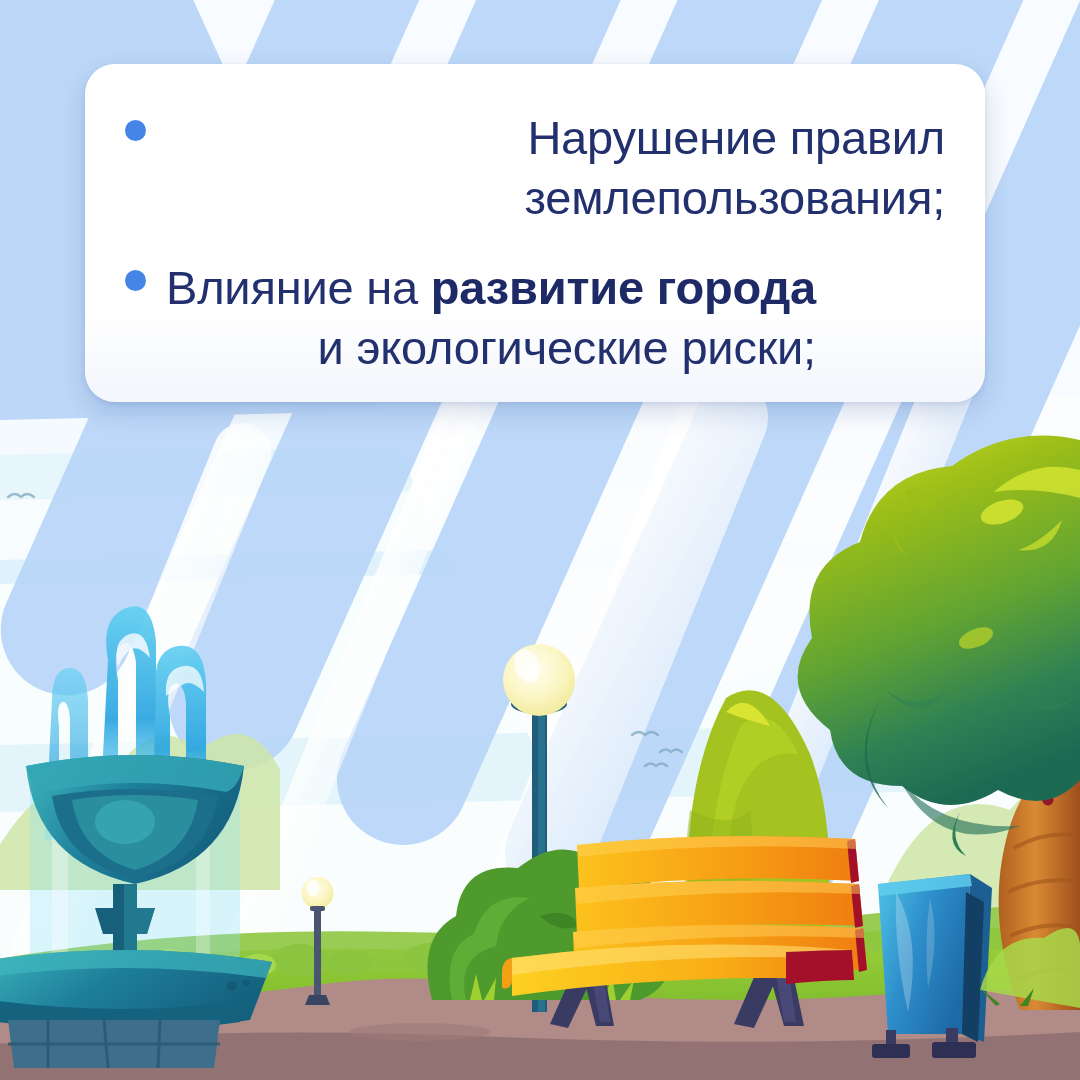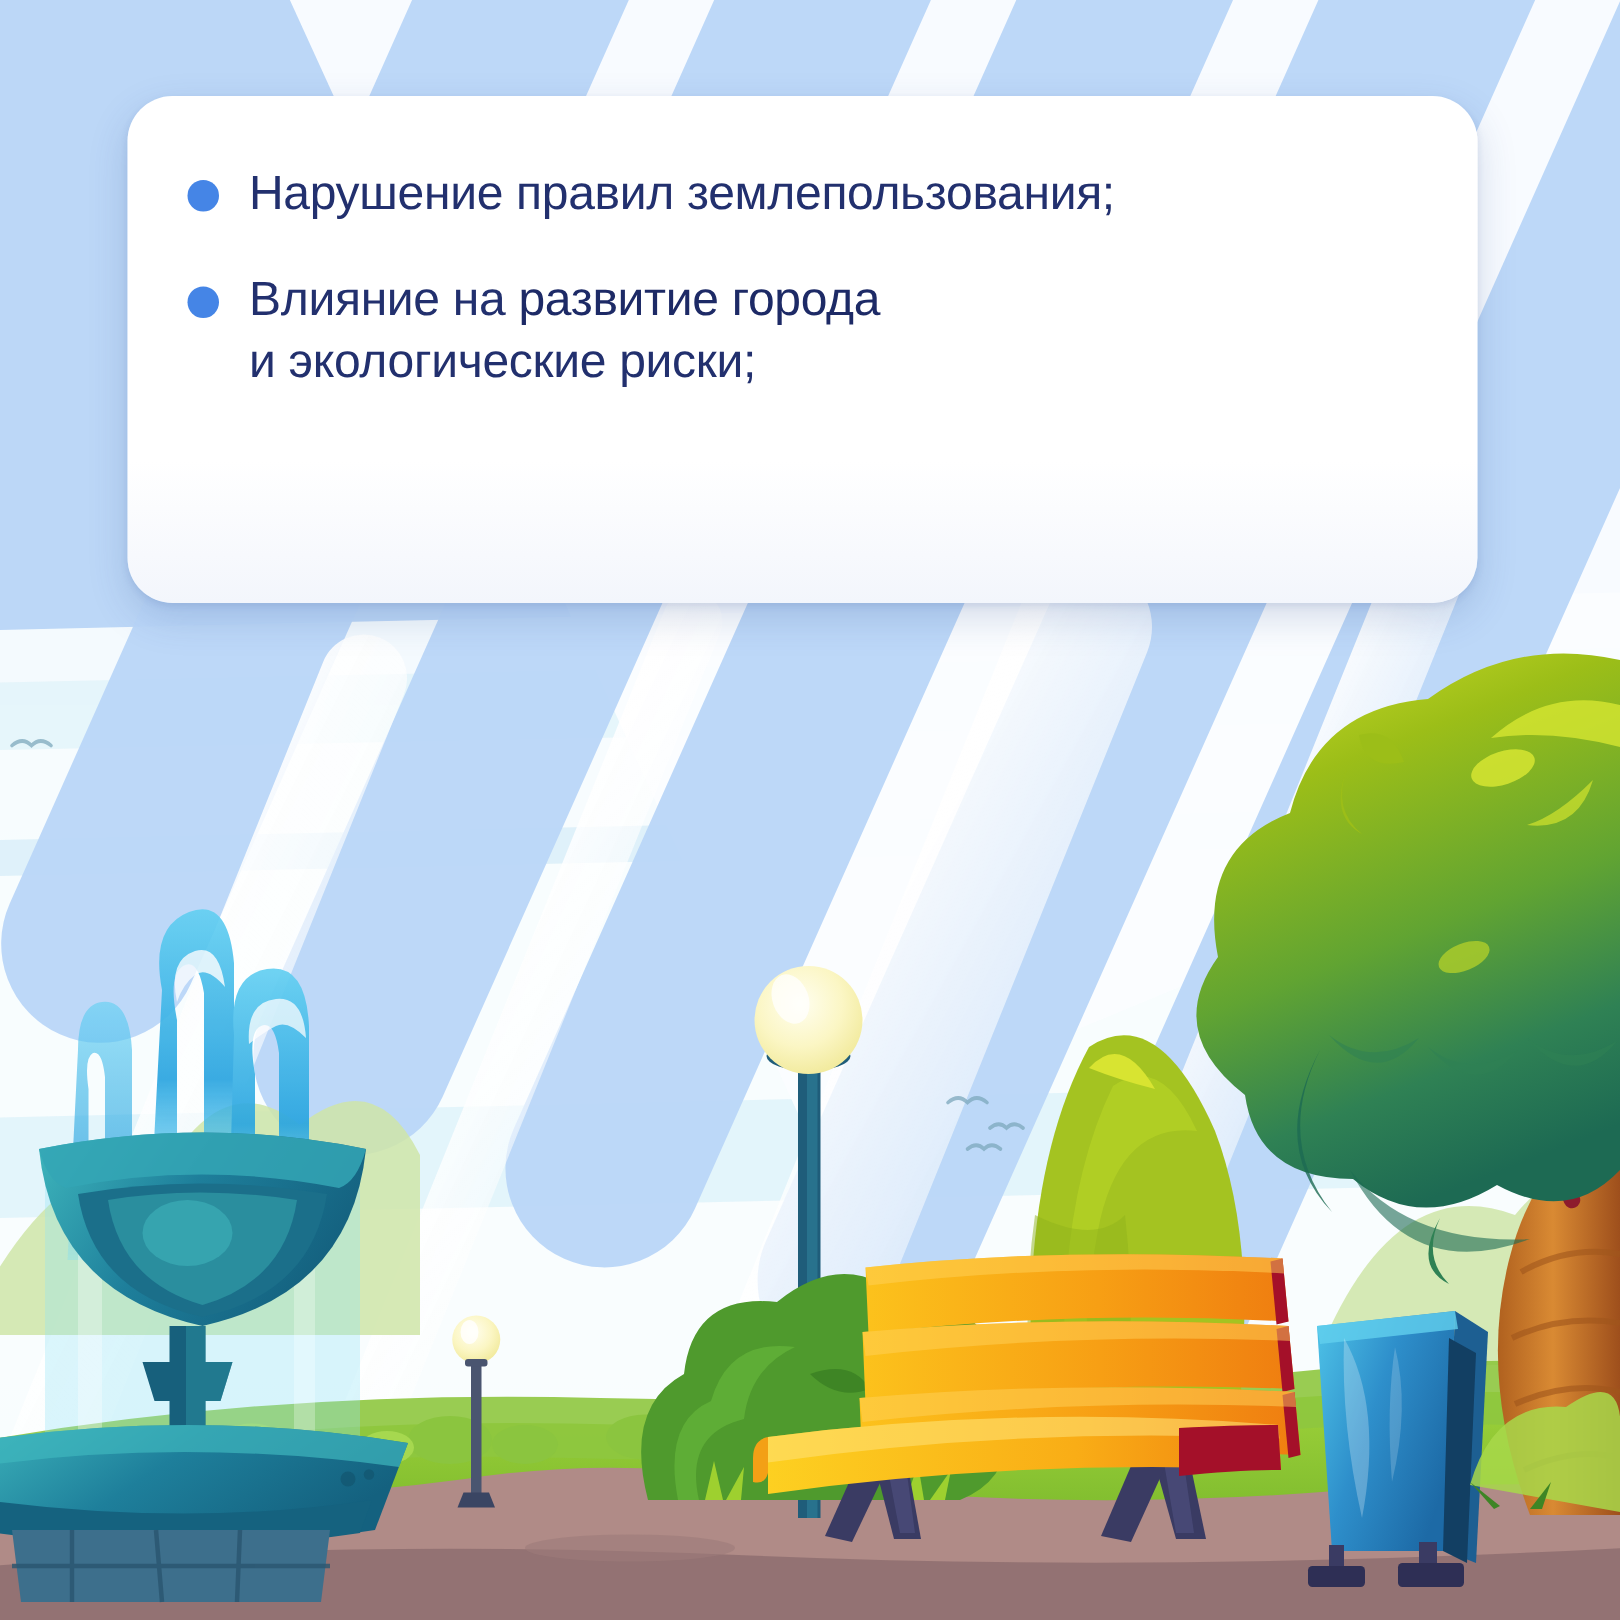--- a/index.html
+++ b/index.html
@@ -28,27 +28,28 @@
     display:flex;align-items:flex-start;gap:20px;
     margin-bottom:30px;
   }
   .bullet-item:last-child{margin-bottom:0;}
   .bullet-dot{
     flex:0 0 auto;width:21px;height:21px;border-radius:50%;
     background:#4585e6;margin-top:12px;
   }
   .bullet-text{
     color:#22306e;
-    font-size:32px;
+    font-size:47px;
     line-height:1.28;
     letter-spacing:-0.2px;
     font-weight:500;
     white-space:pre-line;
-  }
-  .bullet-text b{font-weight:400;color:#1d2a66;}
+    text-align:right;
+  }
+  .bullet-text b{font-weight:700;color:#1d2a66;}
 </style>
 </head>
 <body>
 
 <div id="stage">
 
   <svg class="scene" viewBox="0 0 1080 1080" xmlns="http://www.w3.org/2000/svg">
     <defs>
       <linearGradient id="skyG" x1="0" y1="0" x2="0" y2="1">
         <stop offset="0%" stop-color="#c2daf8"></stop>

